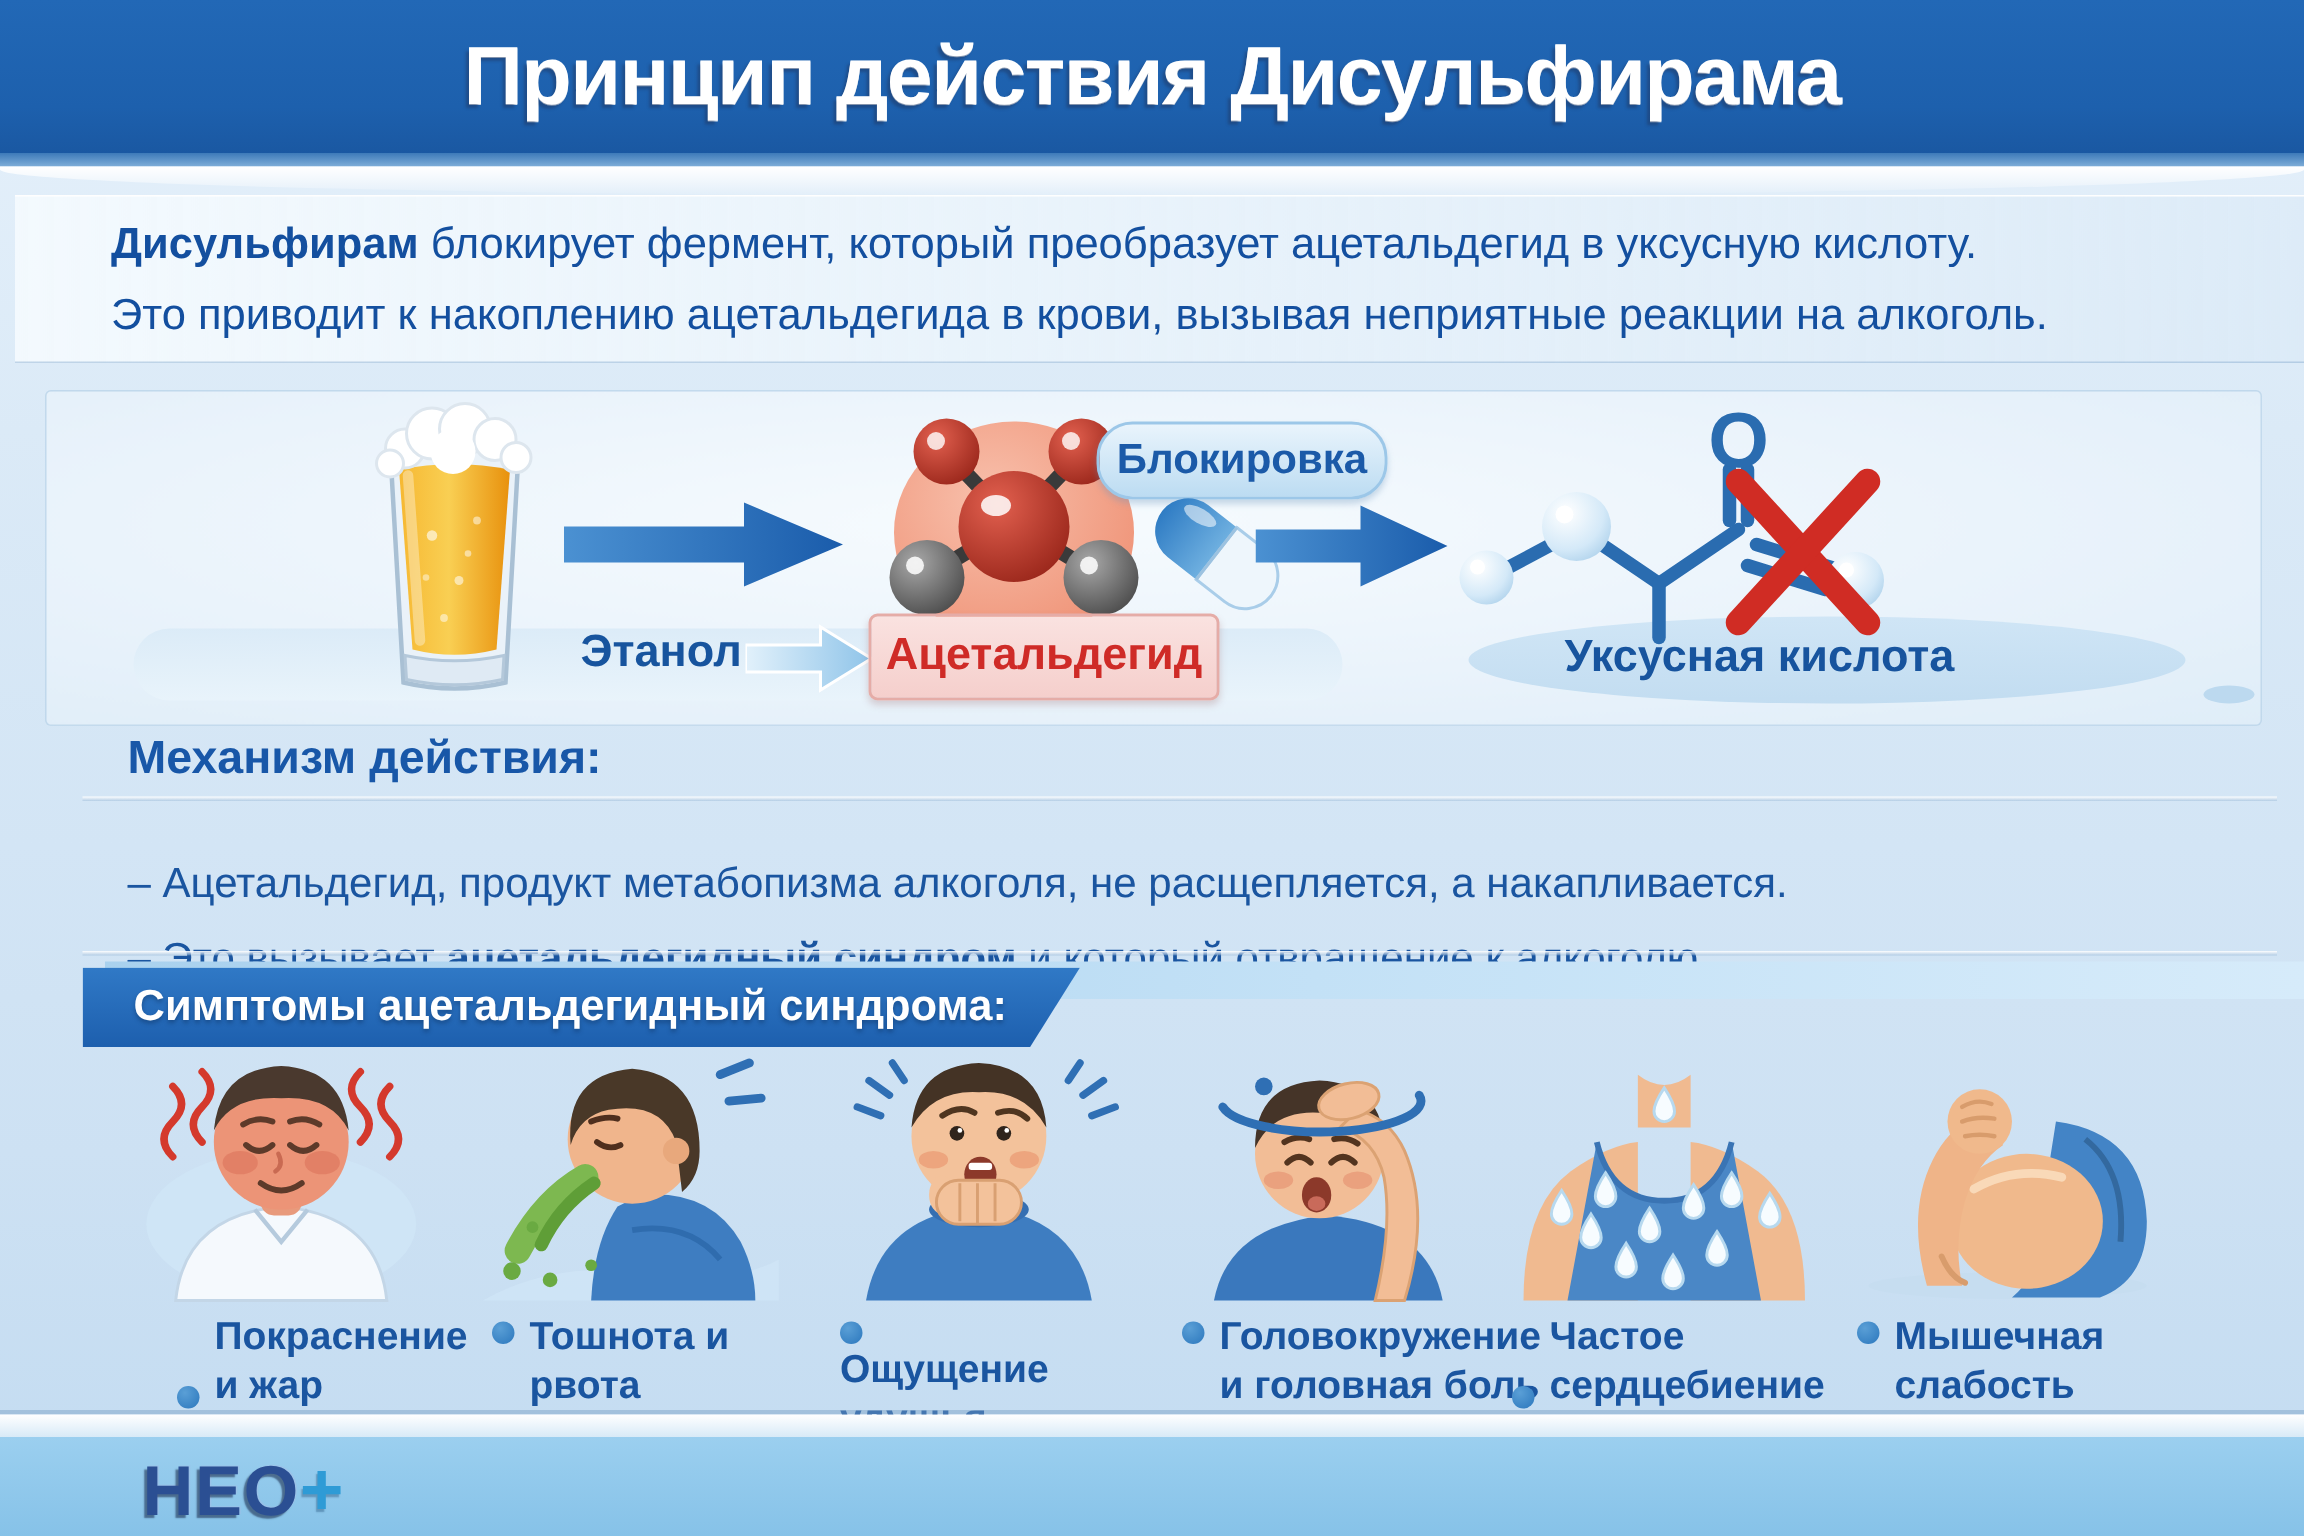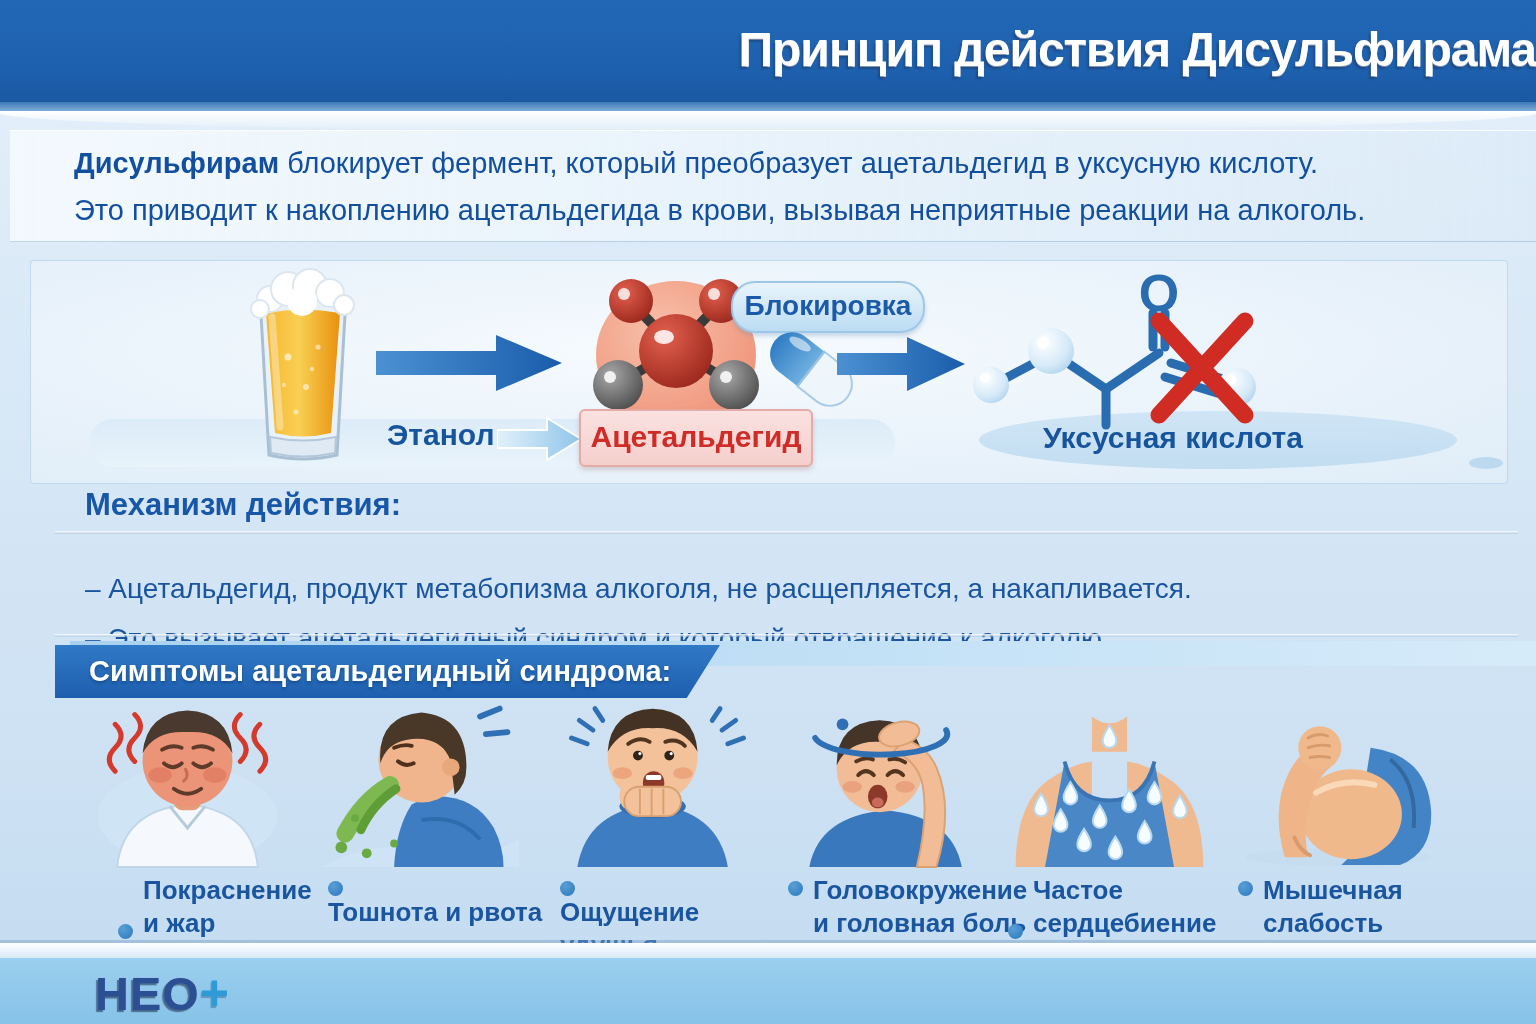--- a/index.html
+++ b/index.html
@@ -2,21 +2,21 @@
 <html lang="ru"><head>
 <meta charset="utf-8">
 <style>
   html,body{margin:0;padding:0;}
   body{font-family:"Liberation Sans", sans-serif;}
   .poster{position:relative;width:1536px;height:1024px;overflow:hidden;
     background:linear-gradient(180deg,#e6f1fb 0%,#dbeaf7 28%,#d3e5f5 55%,#cde1f3 75%,#c2dbf1 100%);}
   
   .banner{position:absolute;left:0;top:0;width:100%;height:102px;
     background:linear-gradient(180deg,#2268b6 0%,#1d60ad 70%,#1a58a2 100%);}
-  .banner h1{margin:0;text-align:right;line-height:100px;font-size:48px;font-weight:bold;
+  .banner h1{margin:0;text-align:center;line-height:100px;font-size:55px;font-weight:bold;
     color:#ffffff;letter-spacing:-1px;text-shadow:-2px 3px 2px rgba(30,50,90,.45),0 1px 0 #d8e4f0;}
   .banner-edge{position:absolute;left:0;top:102px;width:100%;height:9px;
     background:linear-gradient(180deg,#3d7ab9,#7eadd8);}
   .banner-glow{position:absolute;left:0;top:111px;width:100%;height:20px;
     background:linear-gradient(180deg,#ffffff,rgba(230,241,251,0));border-radius:0 0 50% 50%/0 0 18px 18px;}
   
   .intro{position:absolute;left:10px;top:130px;width:100%;height:110px;
     background:linear-gradient(90deg,rgba(244,250,254,.95),rgba(219,234,247,.6));
     border-top:1px solid rgba(255,255,255,.95);border-bottom:1px solid rgba(140,175,210,.5);}
   .intro p{position:absolute;left:64px;margin:0;font-size:29px;color:#134f9f;}
@@ -44,38 +44,38 @@
     background:linear-gradient(180deg,#e9f4fc,#bcdcf2);border:2px solid #9cc7e8;
     box-shadow:0 3px 4px rgba(110,150,190,.35);
     font-size:28px;font-weight:bold;color:#1b5aa8;text-align:center;line-height:46px;}
   
   .mech-h{position:absolute;left:85px;top:487px;font-size:31px;font-weight:bold;color:#1857a8;}
   .hairline{position:absolute;left:55px;right:18px;height:3px;
     background:linear-gradient(180deg,rgba(255,255,255,.95),rgba(130,168,205,.4));}
   .hl1{top:531px;} .hl2{top:634px;}
   .mech-b{position:absolute;left:85px;font-size:28px;color:#1a55a0;}
   .mb1{top:545px;} .mb2{top:595px;}
-  .mech-b .b{font-weight:normal;margin-top:16px;}
+  .mech-b .b{font-weight:bold;margin-top:16px;}
   
   .ribbon-strip{position:absolute;left:70px;right:0;top:641px;height:25px;
     background:linear-gradient(90deg,#a9d1ee,#c3e1f6 55%,#d6ebfa);}
   .ribbon{position:absolute;left:55px;top:645px;width:665px;height:53px;
     background:linear-gradient(180deg,#3079c6,#1d5fae);
     clip-path:polygon(0 0,100% 0,95% 100%,0 100%);
     font-size:29px;font-weight:bold;color:#ffffff;line-height:53px;padding-left:34px;
     text-shadow:0 2px 3px rgba(10,40,80,.4);box-sizing:border-box;}
   
   .fig{position:absolute;top:690px;width:215px;height:178px;}
   .f1{left:80px;} .f2{left:312px;} .f3{left:550px;} .f4{left:780px;} .f5{left:1002px;} .f6{left:1226px;}
   
   .sym-label{position:absolute;top:874px;display:flex;align-items:flex-start;}
   .sym-label .dot{flex:0 0 15px;width:15px;height:15px;border-radius:50%;
     background:radial-gradient(circle at 35% 30%,#5a9fd6,#2b77bd);margin:7px 10px 0 0;}
   .sym-label .txt{font-size:26px;font-weight:bold;color:#1a55a0;line-height:1.25;}
-  .s1{left:118px;width:200px;align-items:flex-end;} .s2{left:328px;width:230px;flex-direction:column;} .s3{left:560px;width:240px;flex-direction:column;}
+  .s1{left:118px;width:200px;align-items:flex-end;} .s2{left:328px;width:230px;} .s3{left:560px;width:240px;flex-direction:column;}
   .s4{left:788px;width:225px;} .s5{left:1008px;width:200px;align-items:flex-end;} .s6{left:1238px;width:170px;}
   
   .footer-line{position:absolute;left:0;right:0;top:940px;height:3px;background:rgba(120,160,195,.45);}
   .footer-fade{position:absolute;left:0;right:0;top:943px;height:15px;
     background:linear-gradient(180deg,#ffffff,#d8eaf7);}
   .footer{position:absolute;left:0;right:0;top:958px;bottom:0;
     background:linear-gradient(180deg,#9bcfef,#86c2e8);}
   .logo{position:absolute;left:95px;top:6px;font-size:47px;font-weight:bold;letter-spacing:1px;}
   .logo .neo{color:#2b4f93;text-shadow:-2px 2px 1px rgba(18,32,66,.55),1px -1px 0 rgba(160,190,230,.6);margin-top:41px;}
   .logo .plus{color:#2e9bd6;font-size:50px;text-shadow:-1px 2px 1px rgba(18,60,100,.35);}

